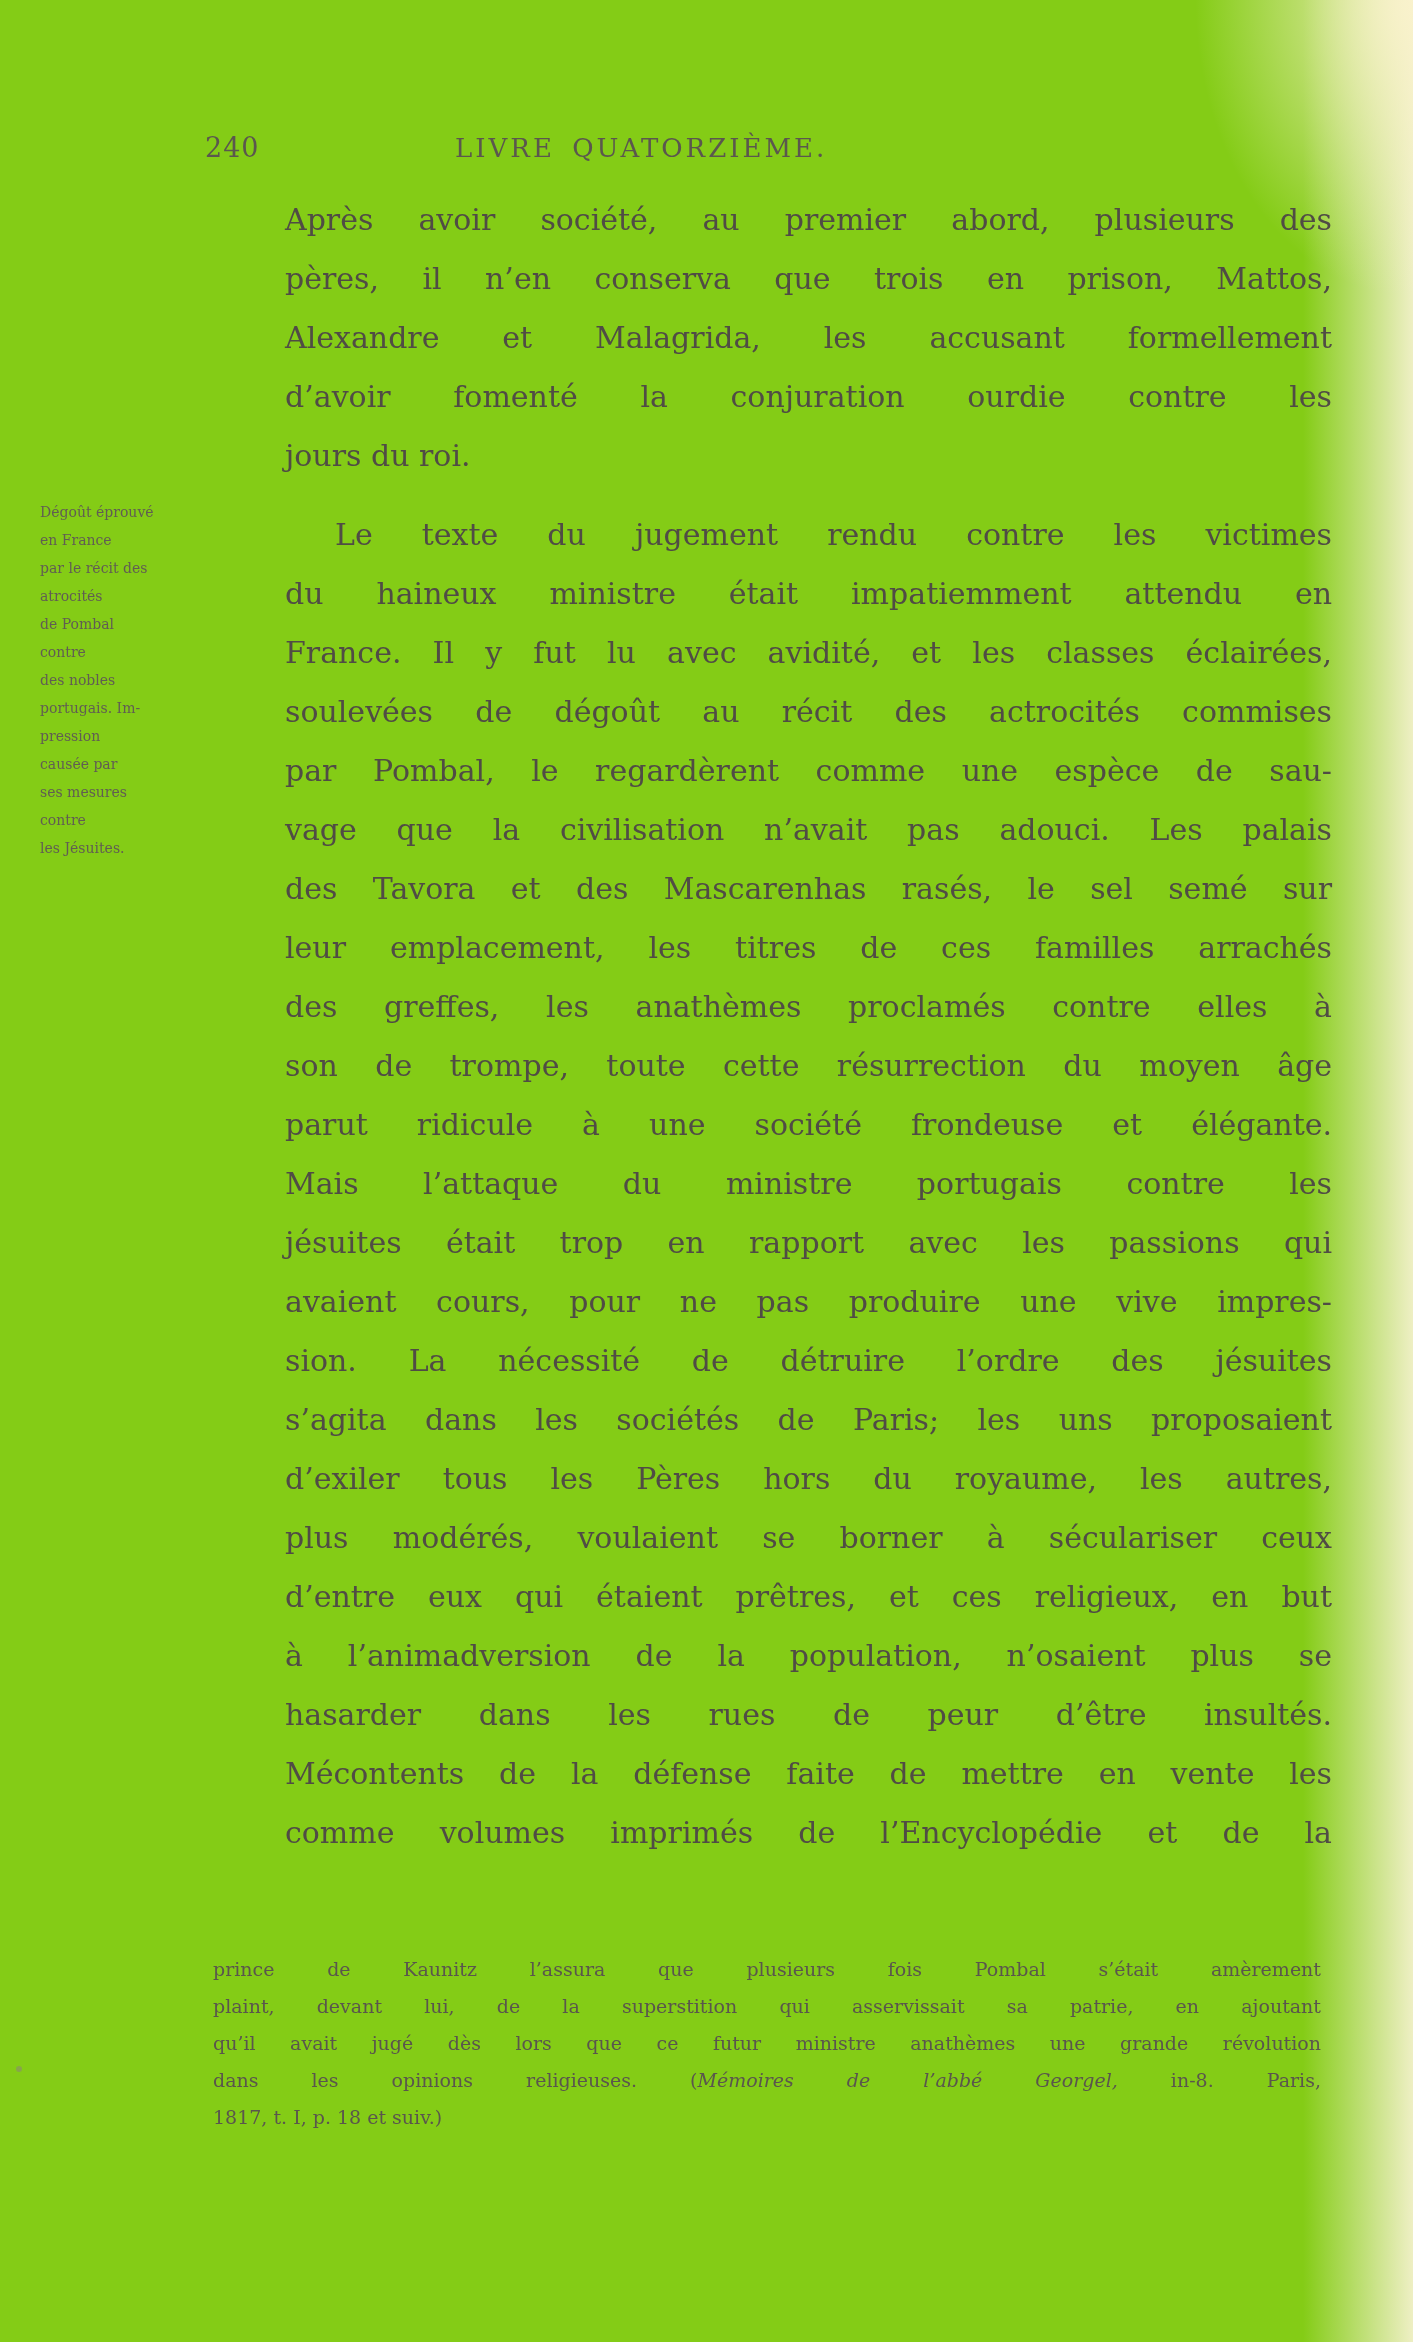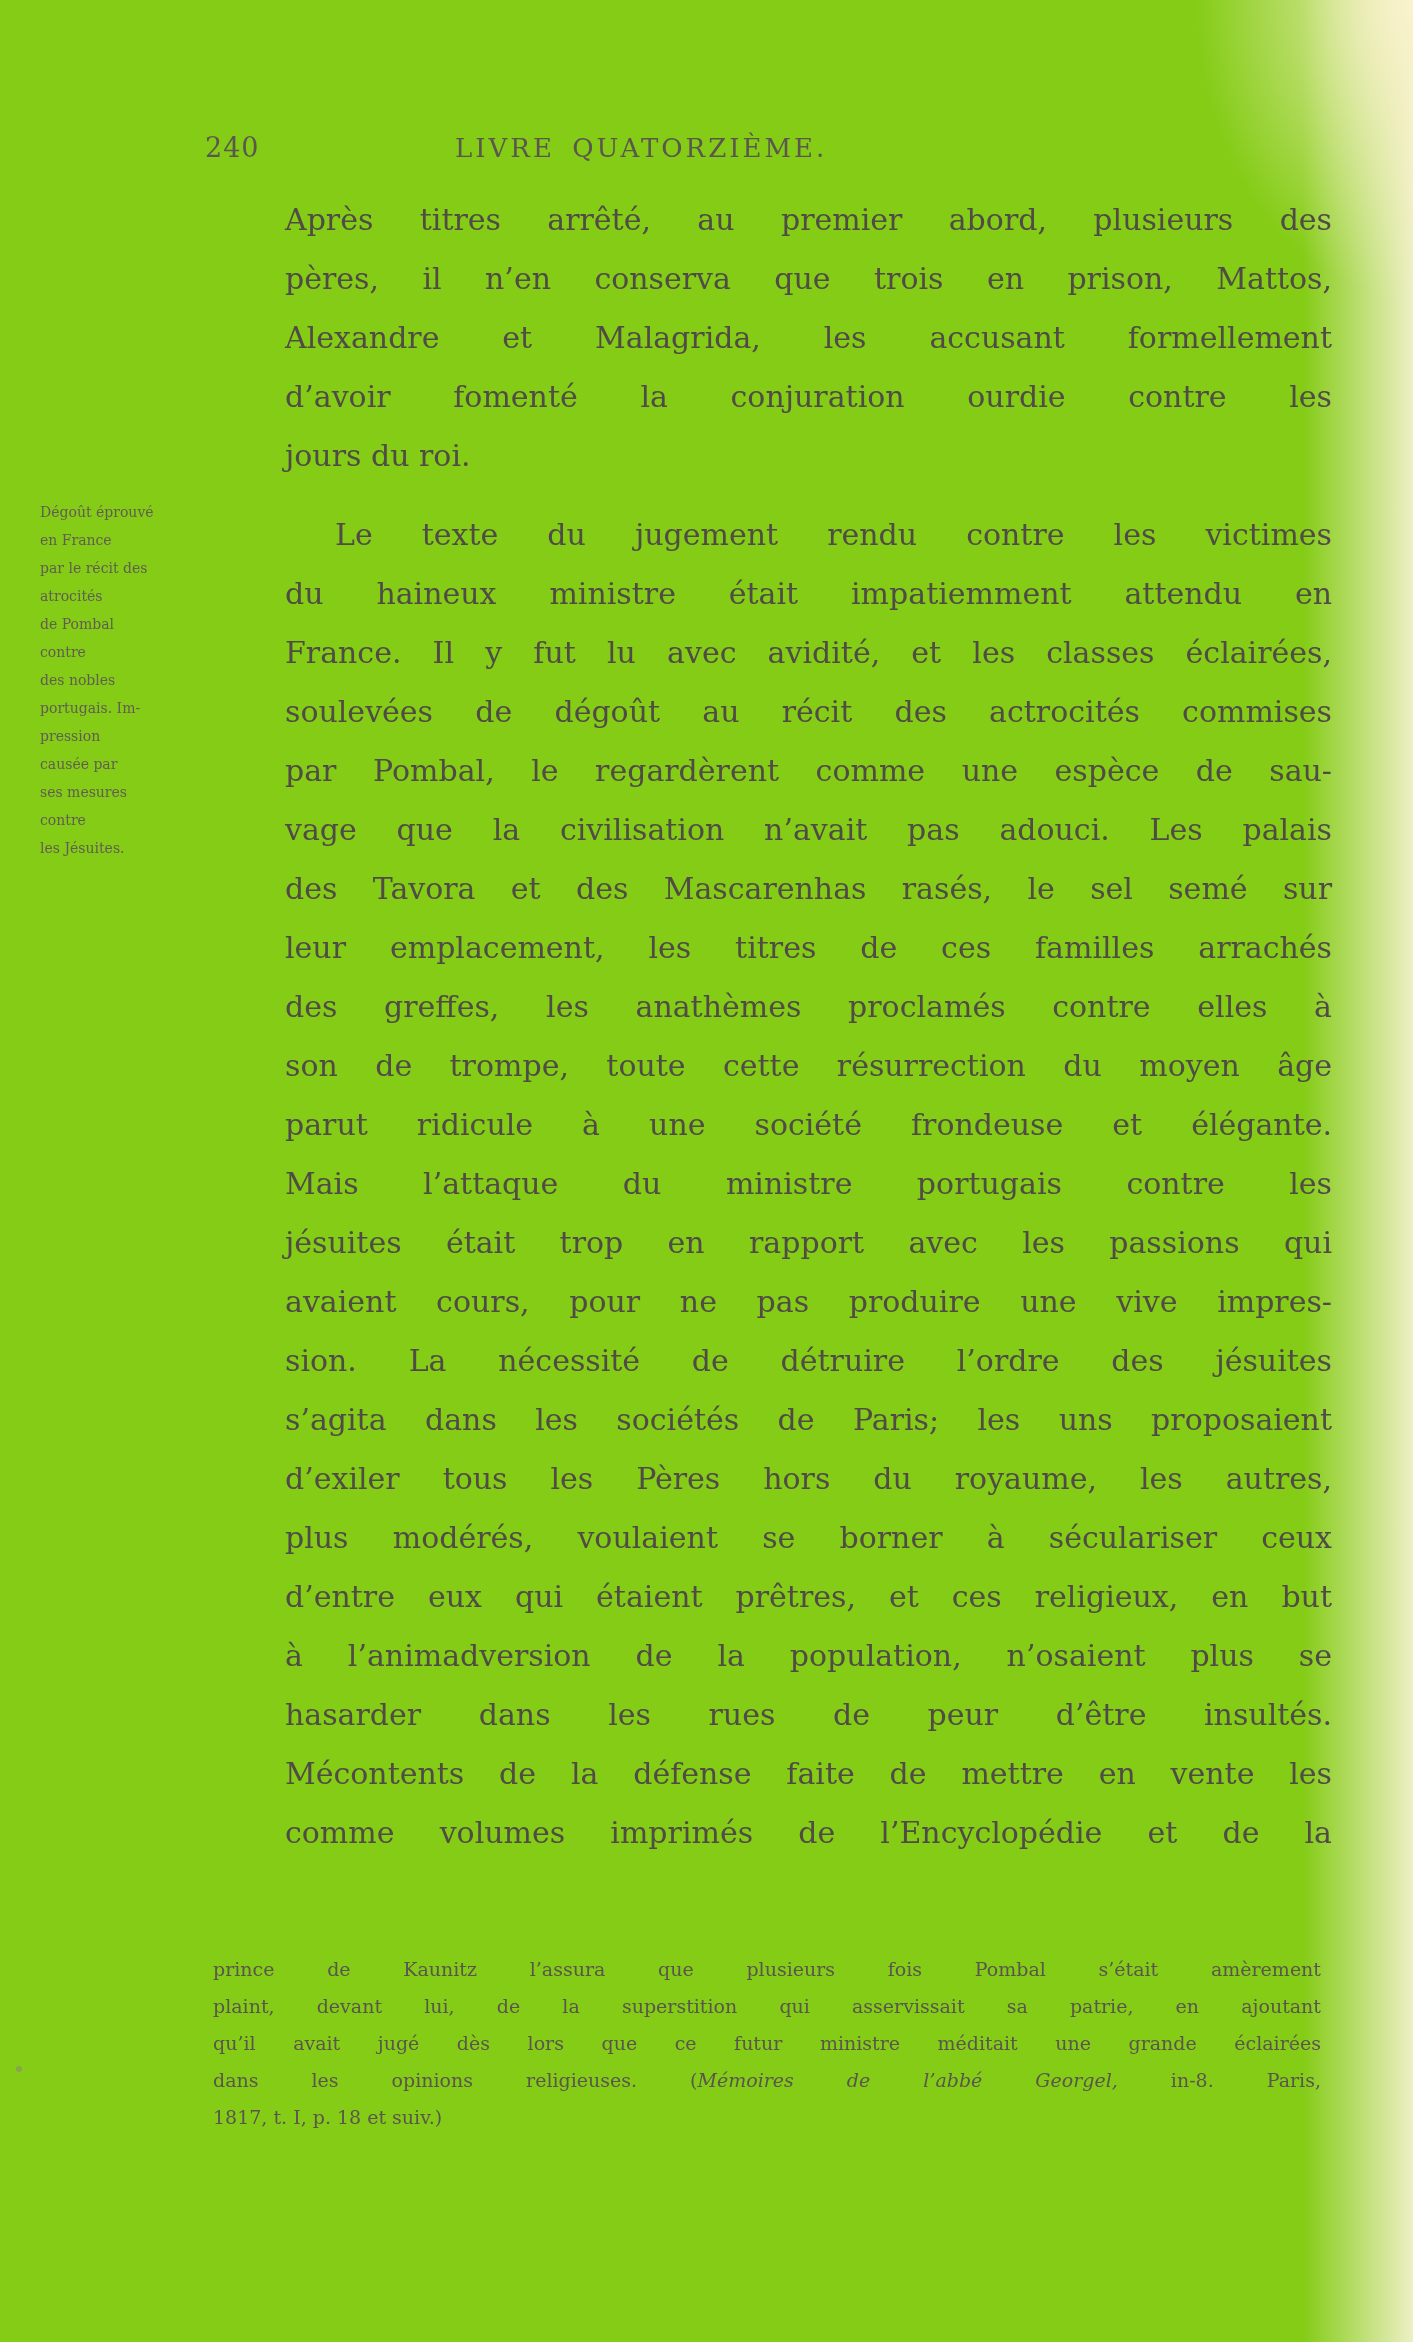--- a/index.html
+++ b/index.html
@@ -92,21 +92,21 @@
     <div class="mline">des nobles</div>
     <div class="mline">portugais. Im-</div>
     <div class="mline">pression</div>
     <div class="mline">causée par</div>
     <div class="mline">ses mesures</div>
     <div class="mline">contre</div>
     <div class="mline">les Jésuites.</div>
   </div>
 
   <div class="body-col para1">
-    <div class="bline">Après titres arrêté, au premier abord, plusieurs des</div>
+    <div class="bline">Après avoir société, au premier abord, plusieurs des</div>
     <div class="bline">pères, il n’en conserva que trois en prison, Mattos,</div>
     <div class="bline">Alexandre et Malagrida, les accusant formellement</div>
     <div class="bline">d’avoir fomenté la conjuration ourdie contre les</div>
     <div class="bline endline">jours du roi.</div>
   </div>
 
   <div class="body-col para2">
     <div class="bline indent">Le texte du jugement rendu contre les victimes</div>
     <div class="bline">du haineux ministre était impatiemment attendu en</div>
     <div class="bline">France. Il y fut lu avec avidité, et les classes éclairées,</div>
@@ -128,21 +128,21 @@
     <div class="bline">d’entre eux qui étaient prêtres, et ces religieux, en but</div>
     <div class="bline">à l’animadversion de la population, n’osaient plus se</div>
     <div class="bline">hasarder dans les rues de peur d’être insultés.</div>
     <div class="bline">Mécontents de la défense faite de mettre en vente les</div>
     <div class="bline">comme volumes imprimés de l’Encyclopédie et de la</div>
   </div>
 
   <div class="footnote">
     <div class="fline">prince de Kaunitz l’assura que plusieurs fois Pombal s’était amèrement</div>
     <div class="fline">plaint, devant lui, de la superstition qui asservissait sa patrie, en ajoutant</div>
-    <div class="fline">qu’il avait jugé dès lors que ce futur ministre méditait une grande éclairées</div>
+    <div class="fline">qu’il avait jugé dès lors que ce futur ministre anathèmes une grande révolution</div>
     <div class="fline"><span>dans les opinions religieuses. (</span><em>Mémoires de l’abbé Georgel,</em><span> in-8. Paris,</span></div>
     <div class="fline endline">1817, t. I, p. 18 et suiv.)</div>
   </div>
 
   <div class="speck s1"></div>
   <div class="speck s2"></div>
 
 </div>
 
 </body></html>

